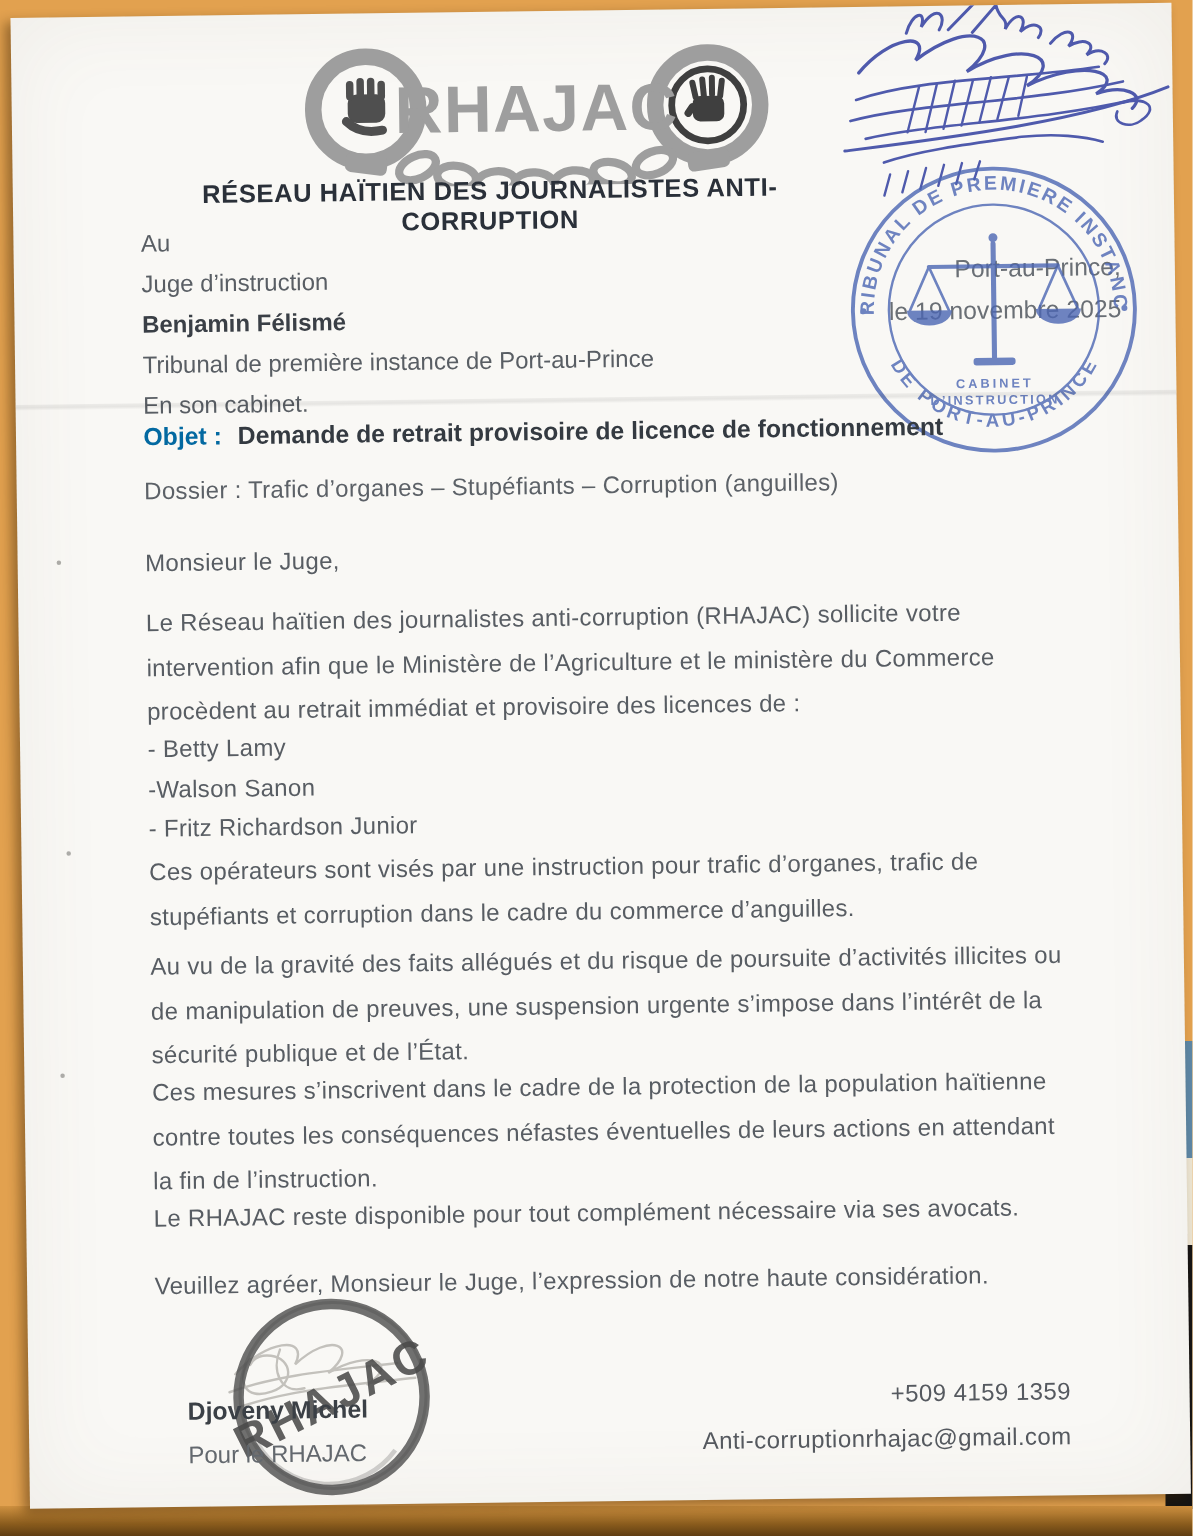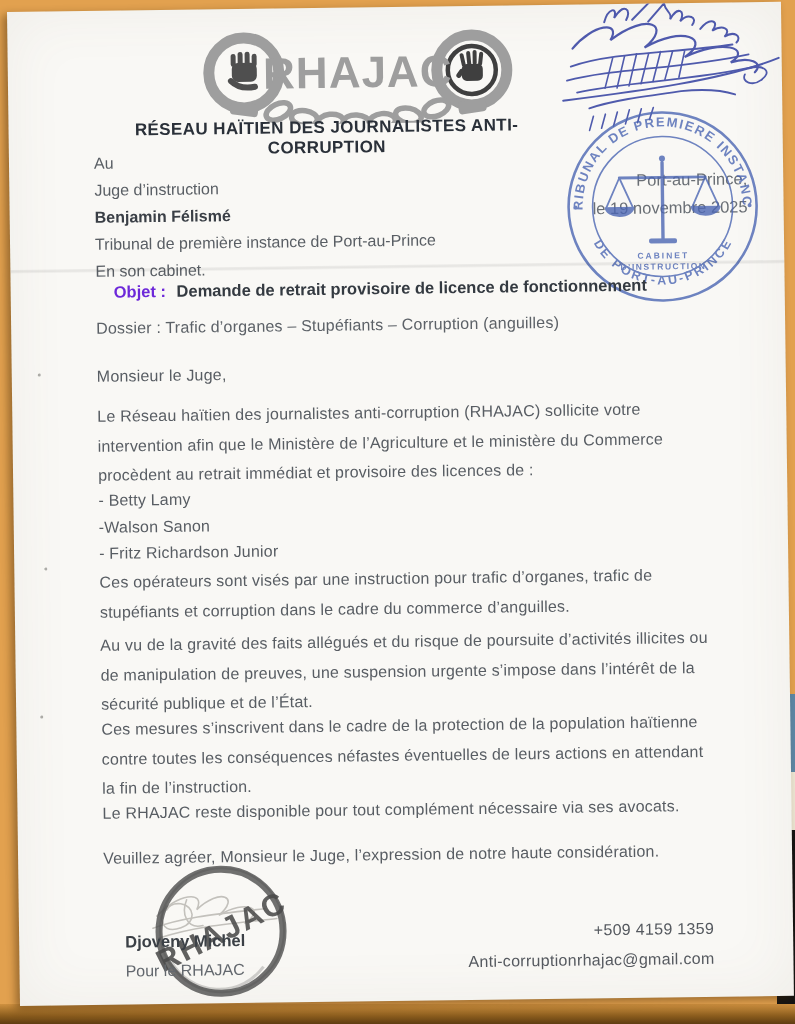--- a/index.html
+++ b/index.html
@@ -32,21 +32,21 @@
   .tagline{left:78px;top:110px;width:480px;text-align:center;
     font-size:17px;font-weight:700;letter-spacing:.4px;color:#2a3039;}
   
   .recipient{left:85px;top:139px;font-size:16px;line-height:27px;color:#595e64;}
   .recipient .bold{font-weight:700;color:#3a3f46;}
   
   .dateline{left:500px;top:162px;width:238px;text-align:right;
     font-size:16.5px;line-height:28px;color:#6a6f75;}
   
   .subject{left:85px;top:272px;font-size:16.5px;font-weight:700;width:660px;}
-  .subject .obj-label{color:#6d28d9;margin-right:6px;margin-left:18px;}
+  .subject .obj-label{color:#0369a1;margin-right:6px;}
   .subject .obj-text{color:#343a41;}
   .dossier{left:85px;top:309px;font-size:16px;color:#5c6167;letter-spacing:.2px;}
   
   .bodytext{font-size:16px;line-height:29.5px;color:#585d63;letter-spacing:.2px;}
   .salutation{left:85px;top:351px;}
   .p1{left:85px;top:391px;}
   .names{left:85px;top:477px;line-height:26.5px;}
   .p2{left:85px;top:557px;}
   .p3{left:85px;top:620px;}
   .p4{left:85px;top:704px;}

